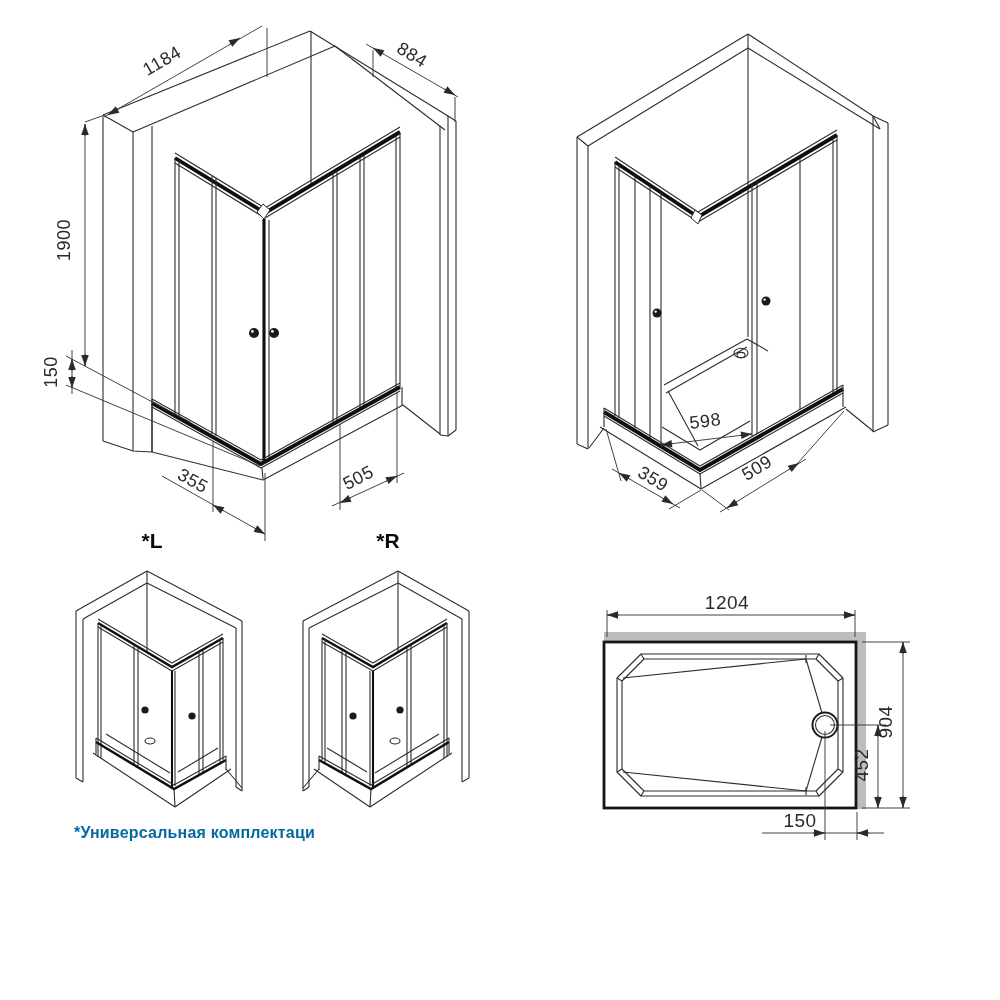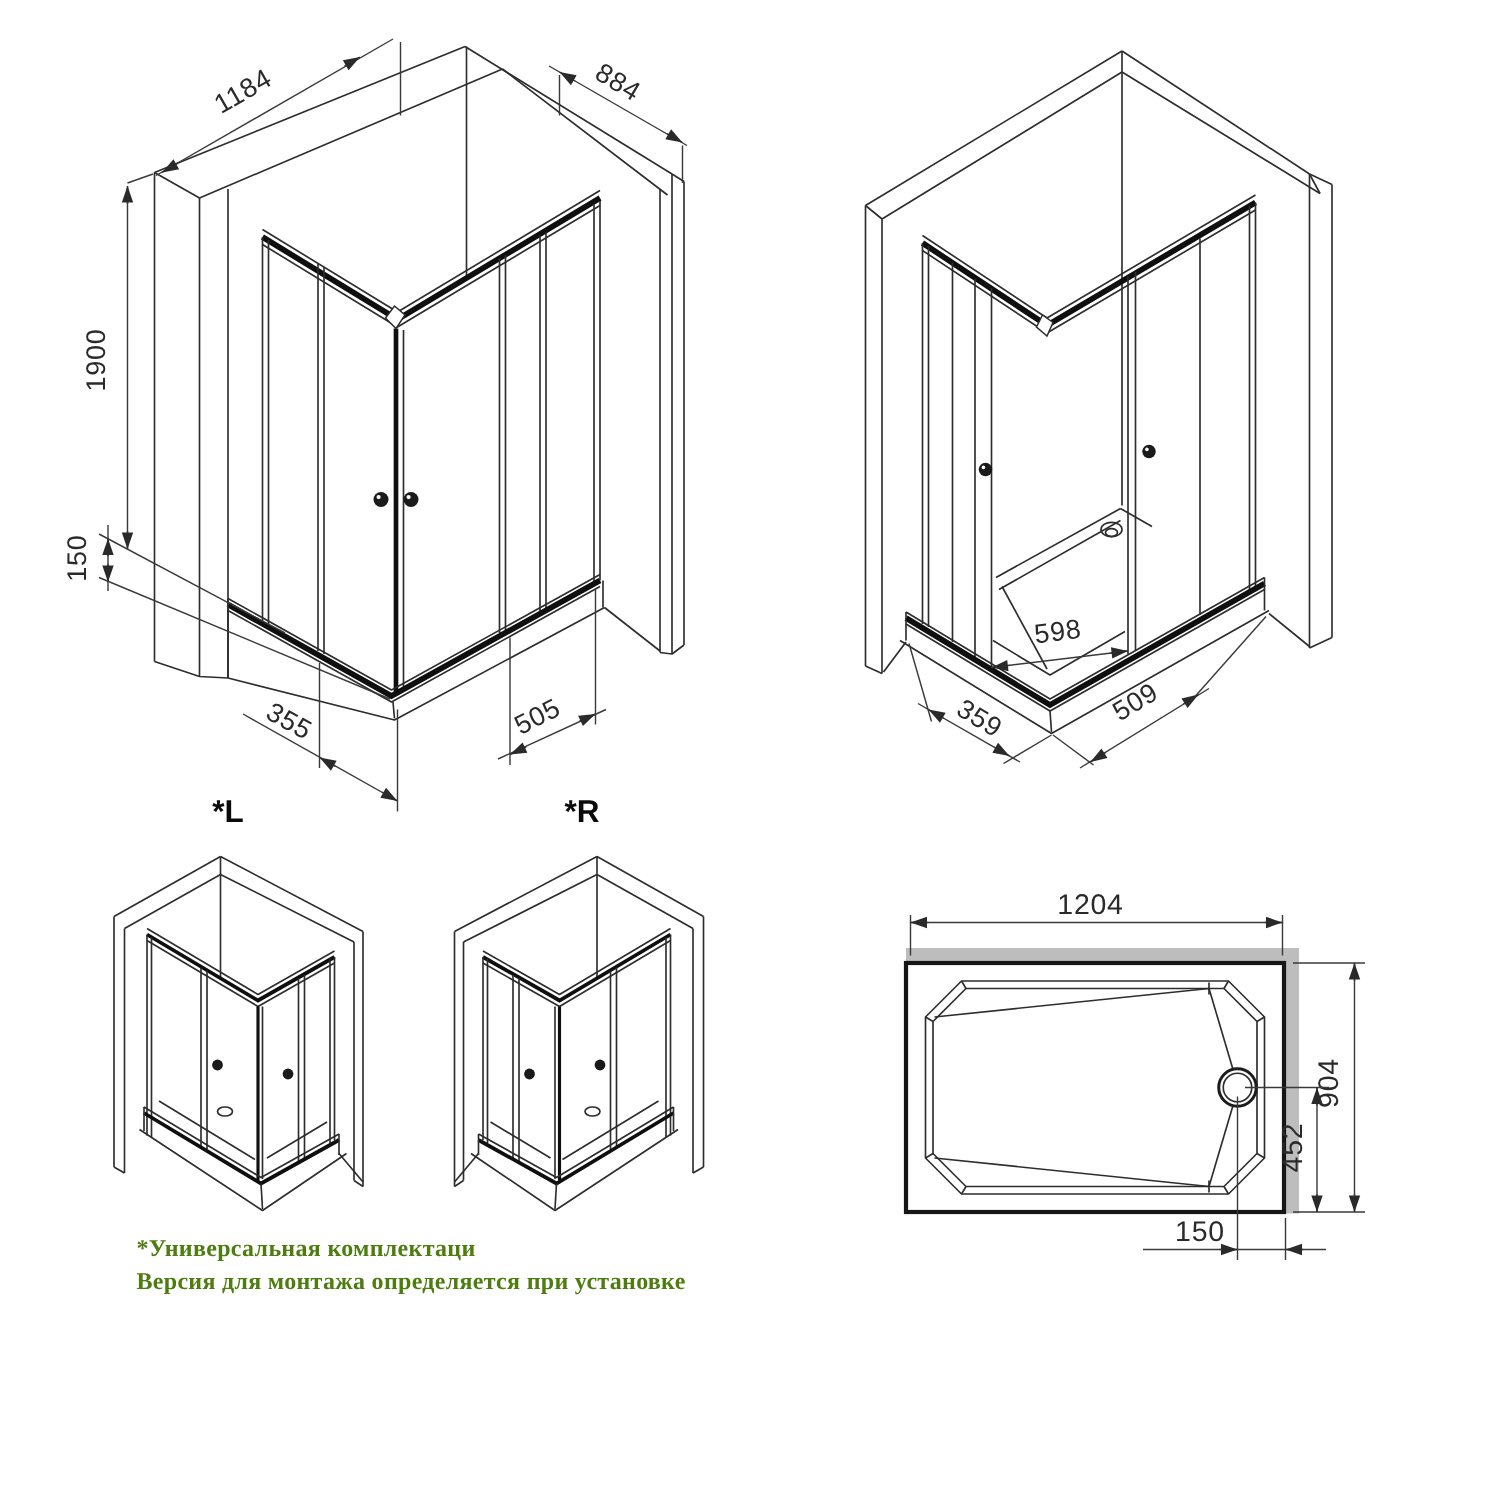--- a/index.html
+++ b/index.html
@@ -10,22 +10,22 @@
   .t   {stroke:#0f0f0f;stroke-width:3.8;fill:none;}
   .t3  {stroke:#0f0f0f;stroke-width:3.1;fill:none;}
   .t2  {stroke:#0f0f0f;stroke-width:2.5;fill:none;}
   .t2c {stroke:#0f0f0f;stroke-width:2.1;fill:none;}
   .d   {stroke:#3a3a3a;stroke-width:0.95;fill:none;}
   .dtx {font-size:18px;fill:#2a2a2a;letter-spacing:0.5px;}
   .dtx4{font-size:19px;fill:#2a2a2a;letter-spacing:0.5px;}
   .vlabel{font-size:21px;font-weight:800;fill:#0a0a0a;}
   .knob{fill:#1a1a1a;stroke:none;}
   .cap {fill:#ffffff;stroke:#2d2d2d;stroke-width:1;}
-  .footnote{position:absolute;left:91px;top:822px;color:#4d7c0f;font-size:16px;
-            font-weight:700;line-height:22px;letter-spacing:0.2px;font-family:Liberation Serif, serif;}
+  .footnote{position:absolute;left:74px;top:822px;color:#0369a1;font-size:16px;
+            font-weight:700;line-height:22px;letter-spacing:0.2px;}
 </style>
 </head>
 <body>
 
 <div class="canvas">
 <svg width="1000" height="1000" viewBox="0 0 1000 1000">
   <defs>
     <marker id="ah" markerUnits="userSpaceOnUse" markerWidth="13" markerHeight="10" refX="12" refY="5" orient="auto">
       <path d="M1,1.2 L12,5 L1,8.8 Z" fill="#2a2a2a"></path>
     </marker>
@@ -316,15 +316,14 @@
       <path class="d" d="M762,833 L884,833"></path>
       <line class="d" x1="813" y1="833" x2="825" y2="833" marker-end="url(#ah)"></line>
       <line class="d" x1="869" y1="833" x2="857" y2="833" marker-end="url(#ah)"></line>
       <text class="dtx4" x="800" y="827" text-anchor="middle">150</text>
     </g>
   </g>
 </svg>
 
 <div class="footnote">
   <div>*Универсальная комплектаци</div>
-  <div>Версия для монтажа определяется при установке</div>
 </div>
 </div>
 
 </body></html>

